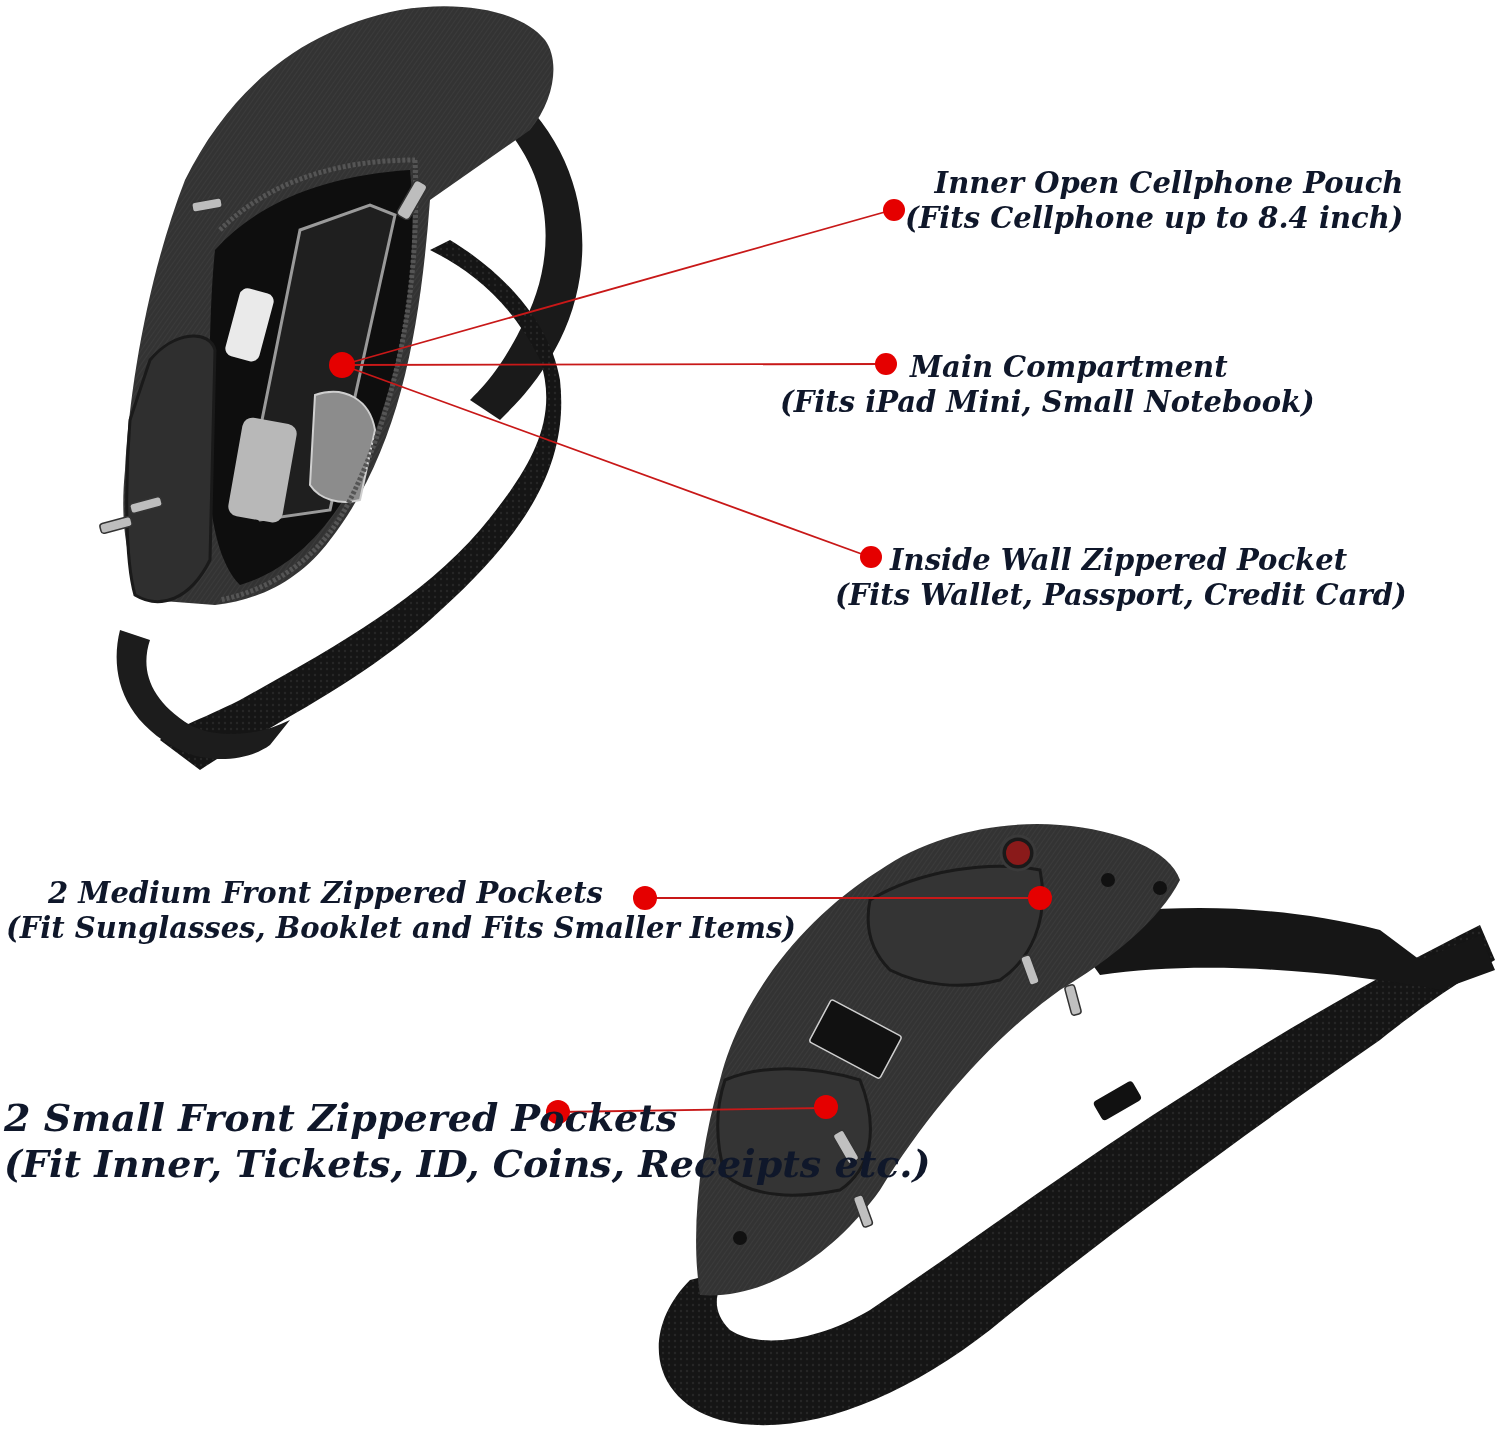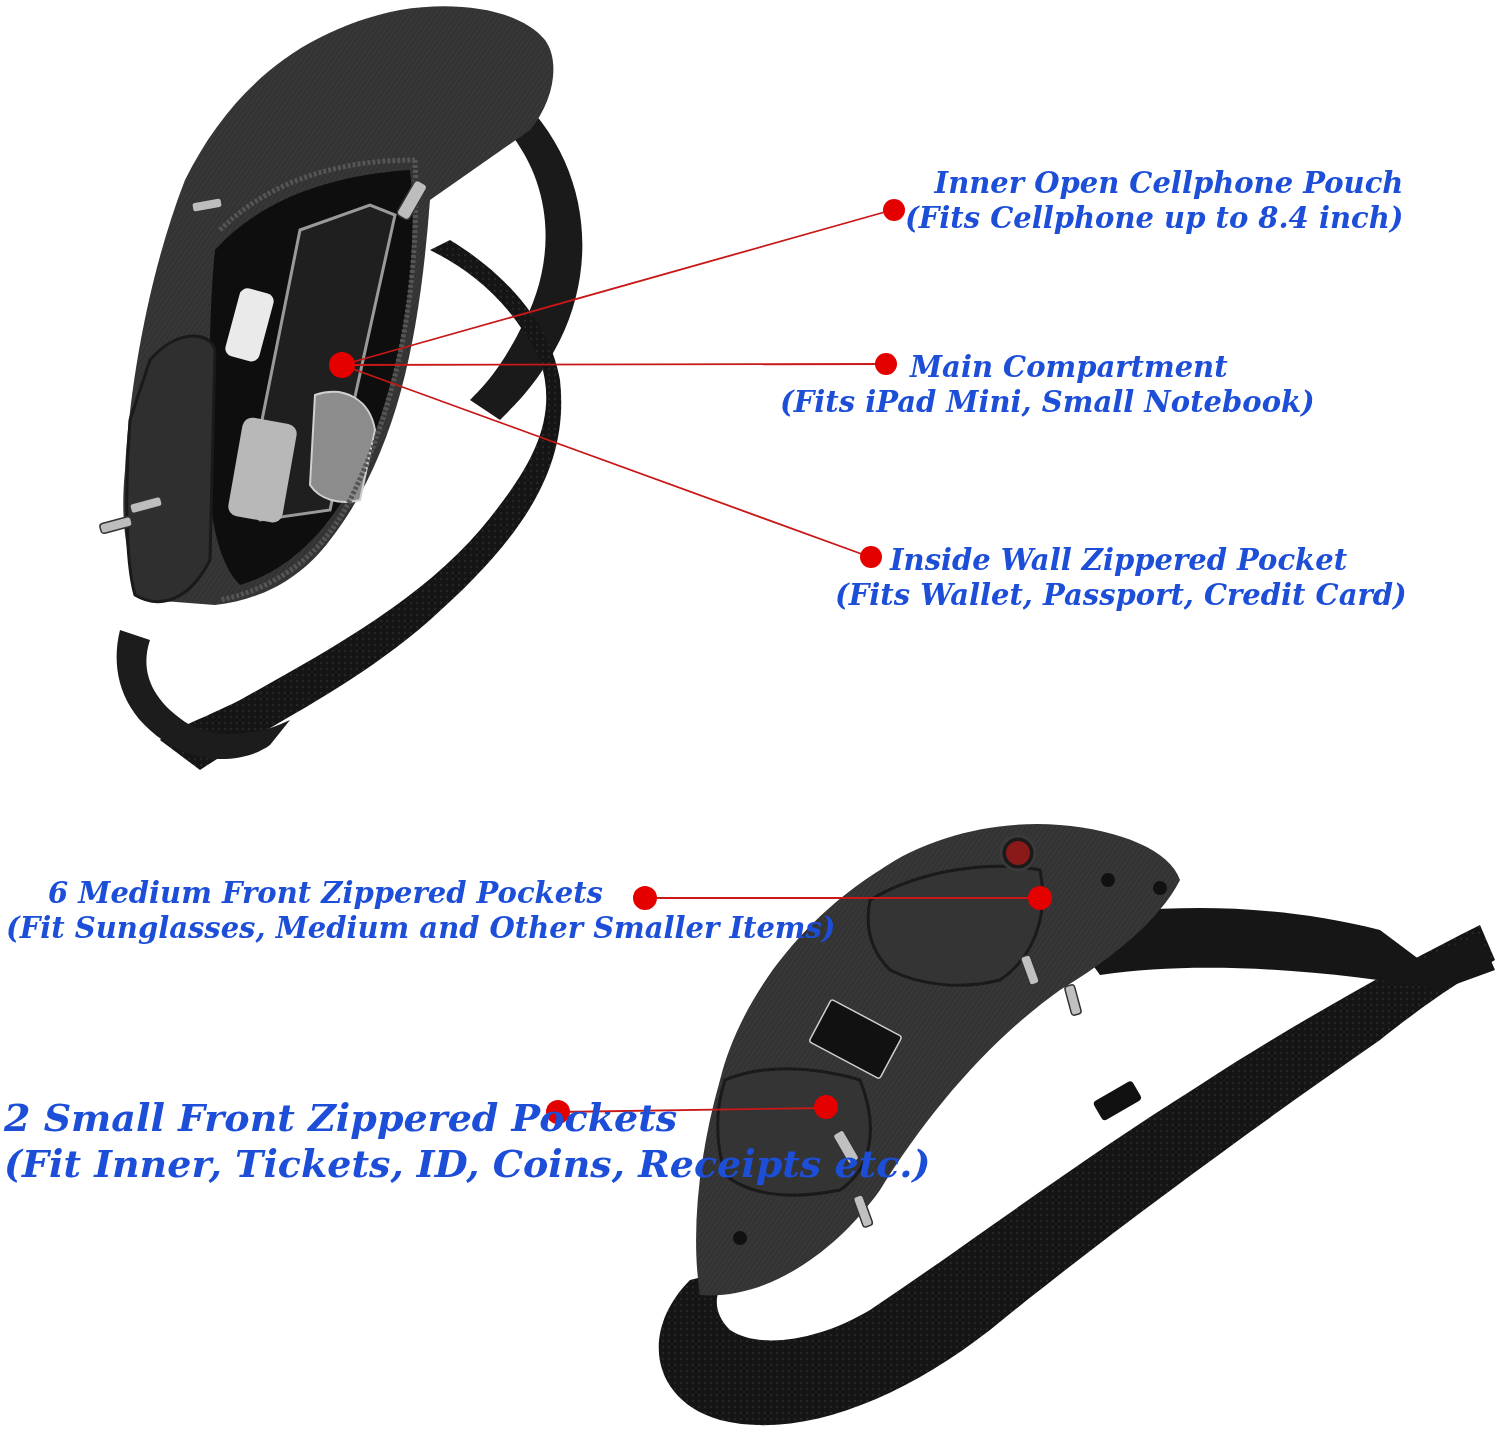--- a/index.html
+++ b/index.html
@@ -1,20 +1,20 @@
 <!DOCTYPE html>
 <html><head>
 <meta charset="utf-8">
 <style>
   html, body { margin: 0; padding: 0; background: #ffffff; }
   body { width: 1500px; height: 1445px; position: relative; overflow: hidden;
          font-family: "DejaVu Serif", "Liberation Serif", serif; }
   .canvas { position: absolute; left: 0; top: 0; width: 1500px; height: 1445px; }
   svg.art { position: absolute; left: 0; top: 0; }
-  .label { position: absolute; color: #1d4ed8; font-style: italic; font-weight: bold;
+  .label { position: absolute; color: #0f172a; font-style: italic; font-weight: bold;
            font-family: "DejaVu Serif", "Liberation Serif", serif; white-space: nowrap;
            line-height: 1.2; }
   .label .title, .label .sub { display: block; }
   .lbl-pouch { left: 905px; top: 166px; font-size: 29px; text-align: right; }
   .lbl-pouch .title { text-align: right; }
   .lbl-main { left: 780px; top: 350px; font-size: 29px; text-align: center; }
   .lbl-main .title { padding-left: 130px; text-align: left; }
   .lbl-wall { left: 835px; top: 543px; font-size: 29px; }
   .lbl-wall .title { padding-left: 55px; }
   .lbl-medium { left: 6px; top: 876px; font-size: 29px; }
@@ -148,22 +148,22 @@
     <span class="title">Inside Wall Zippered Pocket</span>
     <span class="sub">(Fits Wallet, Passport, Credit Card)</span>
   </div>
 
   <div class="label lbl-main">
     <span class="title">Main Compartment</span>
     <span class="sub">(Fits iPad Mini, Small Notebook)</span>
   </div>
 
   <div class="label lbl-medium">
-    <span class="title">6 Medium Front Zippered Pockets</span>
-    <span class="sub">(Fit Sunglasses, Medium and Other Smaller Items)</span>
+    <span class="title">2 Medium Front Zippered Pockets</span>
+    <span class="sub">(Fit Sunglasses, Booklet and Fits Smaller Items)</span>
   </div>
 
   <div class="label lbl-small">
     <span class="title">2 Small Front Zippered Pockets</span>
     <span class="sub">(Fit Inner, Tickets, ID, Coins, Receipts etc.)</span>
   </div>
 
 </div>
 
 </body></html>

